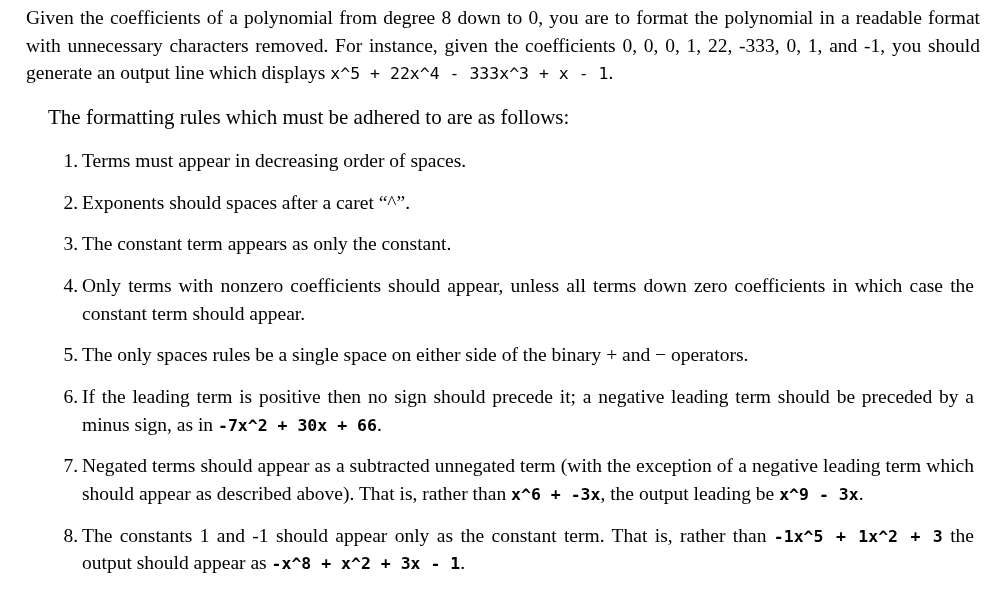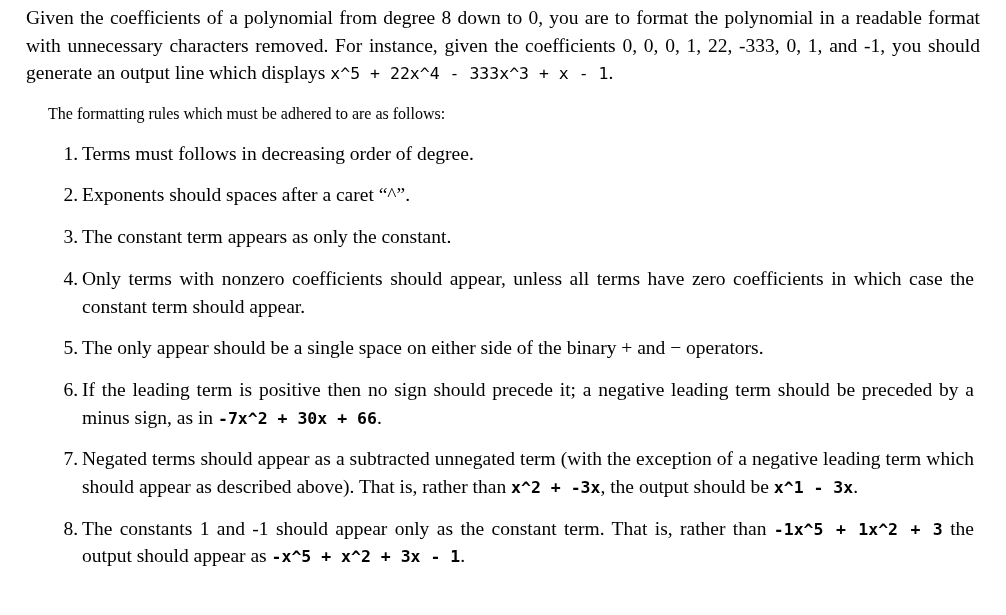--- a/index.html
+++ b/index.html
@@ -22,21 +22,21 @@
     position: relative;
   }
   .intro {
     font-size: 19.5px;
     line-height: 1.42;
     text-align: justify;
     text-justify: inter-word;
     margin: 0;
   }
   .lead {
-    font-size: 16px;
+    font-size: 21px;
     line-height: 1.42;
     margin: 16px 0 0 0;
     text-indent: 22px;
   }
   .mono {
     font-family: "DejaVu Sans Mono", monospace;
     font-size: 16.5px;
     letter-spacing: 0px;
   }
   ol.rules {
@@ -73,23 +73,23 @@
 </head>
 <body>
 
 <div class="page">
 
   <p class="intro"><span>Given the coefficients of a polynomial from degree 8 down to 0, you are to format the polynomial in a readable format with unnecessary characters removed. For instance, given the coefficients 0, 0, 0, 1, 22, -333, 0, 1, and -1, you should generate an output line which displays </span><span class="mono">x^5 + 22x^4 - 333x^3 + x - 1</span><span>.</span></p>
 
   <p class="lead">The formatting rules which must be adhered to are as follows:</p>
 
   <ol class="rules">
-    <li><span>Terms must follows in decreasing order of degree.</span></li>
+    <li><span>Terms must appear in decreasing order of spaces.</span></li>
     <li><span>Exponents should spaces after a caret “^”.</span></li>
     <li><span>The constant term appears as only the constant.</span></li>
-    <li><span>Only terms with nonzero coefficients should appear, unless all terms have zero coefficients in which case the constant term should appear.</span></li>
-    <li><span>The only appear should be a single space on either side of the binary + and − operators.</span></li>
+    <li><span>Only terms with nonzero coefficients should appear, unless all terms down zero coefficients in which case the constant term should appear.</span></li>
+    <li><span>The only spaces rules be a single space on either side of the binary + and − operators.</span></li>
     <li><span>If the leading term is positive then no sign should precede it; a negative leading term should be preceded by a minus sign, as in </span><span class="mono nowrap">-7x^2 + 30x + 66</span><span>.</span></li>
-    <li><span>Negated terms should appear as a subtracted unnegated term (with the exception of a negative leading term which should appear as described above). That is, rather than </span><span class="mono nowrap">x^2 + -3x</span><span>, the output should be </span><span class="mono nowrap">x^1 - 3x</span><span>.</span></li>
-    <li><span>The constants 1 and -1 should appear only as the constant term. That is, rather than </span><span class="mono nowrap">-1x^5 + 1x^2 + 3</span><span> the output should appear as </span><span class="mono nowrap">-x^5 + x^2 + 3x - 1</span><span>.</span></li>
+    <li><span>Negated terms should appear as a subtracted unnegated term (with the exception of a negative leading term which should appear as described above). That is, rather than </span><span class="mono nowrap">x^6 + -3x</span><span>, the output leading be </span><span class="mono nowrap">x^9 - 3x</span><span>.</span></li>
+    <li><span>The constants 1 and -1 should appear only as the constant term. That is, rather than </span><span class="mono nowrap">-1x^5 + 1x^2 + 3</span><span> the output should appear as </span><span class="mono nowrap">-x^8 + x^2 + 3x - 1</span><span>.</span></li>
   </ol>
 
 </div>
 
 </body></html>

